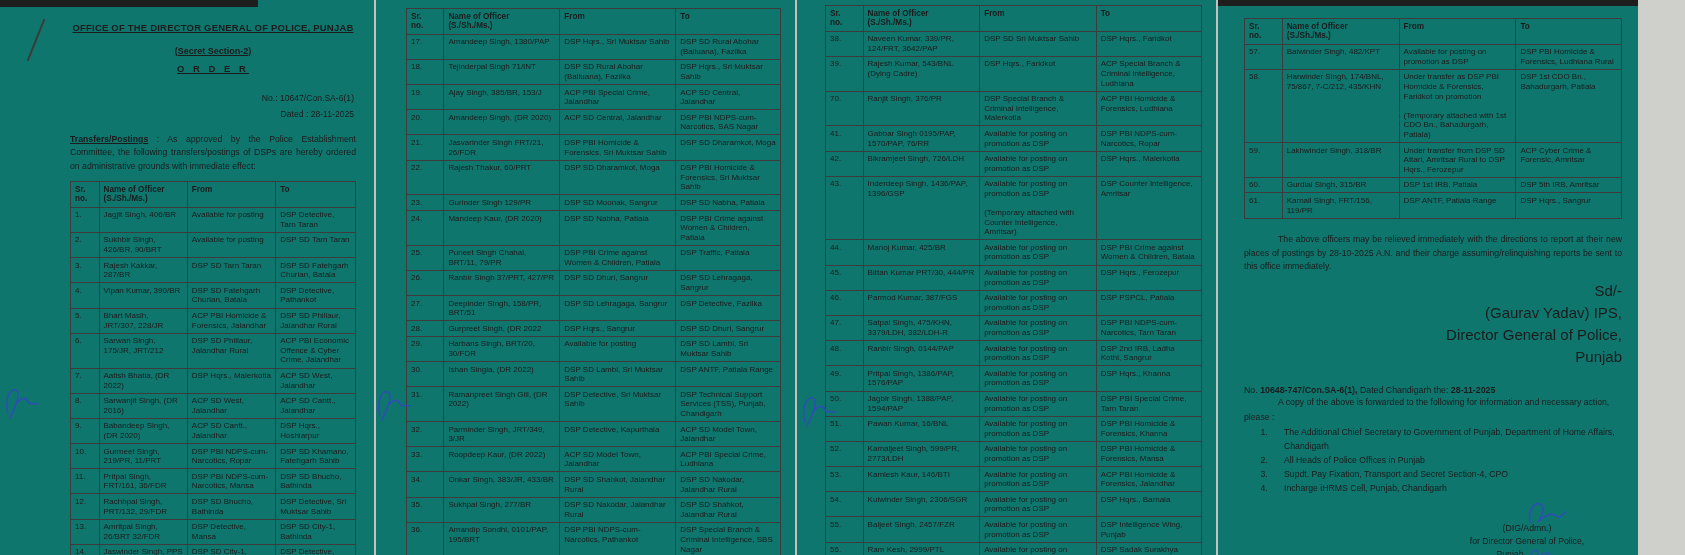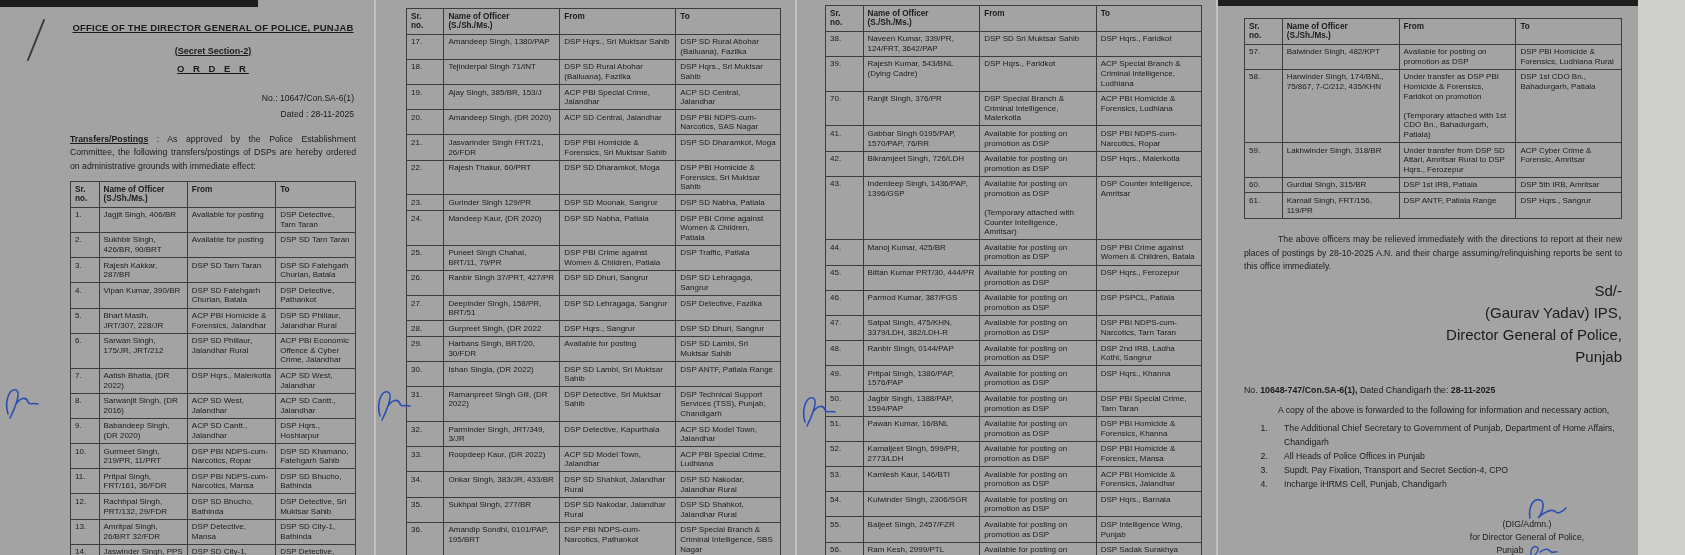--- a/index.html
+++ b/index.html
@@ -5,21 +5,21 @@
   html,body{margin:0;padding:0;}
   body{
     width:1685px;height:555px;overflow:hidden;
     background:#cfcfcb;
     font-family:"Liberation Sans", sans-serif;
     color:#1b1b1b;
     -webkit-font-smoothing:antialiased;
   }
   .sheet-row{display:flex;width:1685px;height:555px;}
   .page{
-    position:relative;height:555px;background:#a3a3a3;overflow:hidden;
+    position:relative;height:555px;background:#0f766e;overflow:hidden;
     box-sizing:border-box;
   }
   .page + .page{border-left:2px solid #c2c2be;}
   #page-1{width:374px;padding:0 18px 0 70px;}
   #page-2{width:421px;padding:8px 14px 0 30px;}
   #page-3{width:421px;padding:5px 14px 0 28px;}
   #page-4{width:422px;padding:16px 16px 0 26px;}
 
   .topbar{position:absolute;top:0;left:0;height:7px;background:#1e1e1e;z-index:3;}
   #page-1 .topbar{width:258px;}
@@ -66,21 +66,21 @@
   
   .closing-para{
     font-size:8.7px;line-height:1.6;text-align:justify;margin-top:14px;text-indent:34px;
   }
   .sig-block{
     margin-top:6px;margin-left:auto;width:190px;text-align:right;
     font-size:15px;line-height:1.45;
   }
   .endorsement{font-size:8.8px;margin-top:18px;}
   .endorsement .bold{font-weight:bold;}
-  .copy-para{font-size:8.7px;line-height:1.7;margin-top:8px;text-indent:34px;text-align:justify;}
+  .copy-para{font-size:8.7px;line-height:1.7;text-indent:34px;text-align:justify;}
   .please-line{font-size:8.7px;margin-top:2px;}
   .copy-list{margin-top:4px;font-size:8.7px;line-height:1.6;}
   .copy-item{display:flex;}
   .copy-item .num{width:40px;text-align:center;flex:0 0 40px;}
   .copy-item .txt{flex:1;padding-right:6px;}
   .bottom-sign{
     margin-top:26px;margin-left:auto;width:190px;text-align:center;
     font-size:8.7px;line-height:1.5;position:relative;
   }
   .bottom-sign .ink{position:absolute;top:-24px;left:92px;}
@@ -568,20 +568,21 @@
 
     <div class="sig-block">
       <div>Sd/-</div>
       <div>(Gaurav Yadav) IPS,</div>
       <div>Director General of Police, Punjab</div>
     </div>
 
     <div class="endorsement"><span>No. </span><span class="bold">10648-747/Con.SA-6(1),</span><span> Dated Chandigarh the:  </span><span class="bold">28-11-2025</span></div>
 
     <div class="copy-para">A copy of the above is forwarded to the following for information and necessary action,</div>
+    <div class="please-line">please :</div>
 
     <div class="copy-list">
       <div class="copy-item">
         <span class="num">1.</span>
         <span class="txt">The Additional Chief Secretary to Government of Punjab, Department of Home Affairs, Chandigarh</span>
       </div>
       <div class="copy-item">
         <span class="num">2.</span>
         <span class="txt">All Heads of Police Offices in Punjab</span>
       </div>

